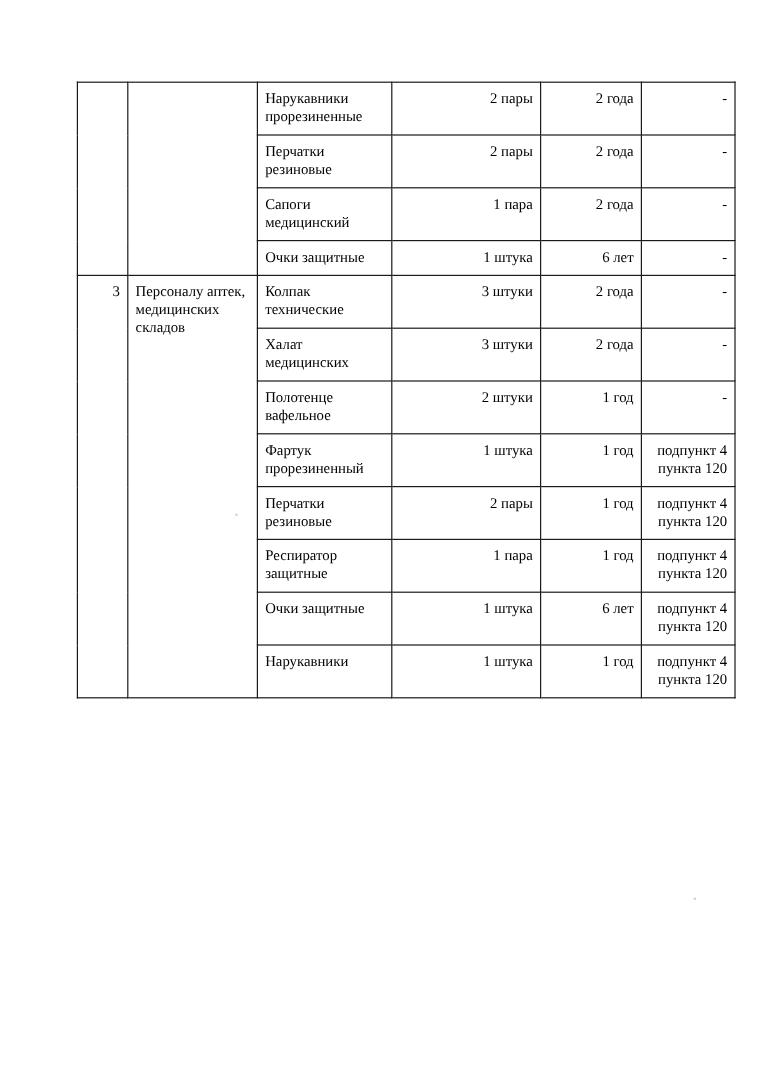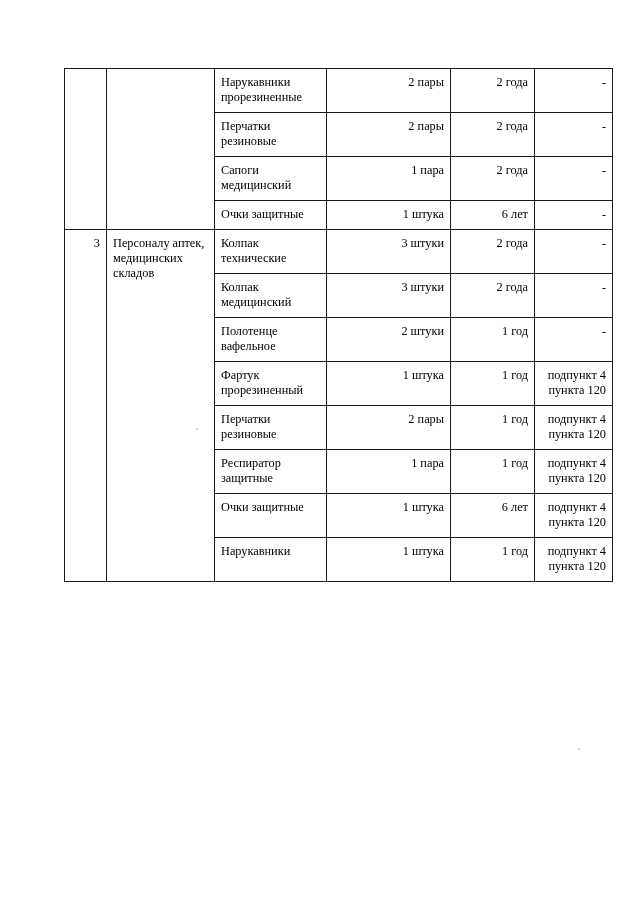--- a/index.html
+++ b/index.html
@@ -131,21 +131,21 @@
         <tr>
           <td class="center" rowspan="8">3</td>
           <td class="left cat-text" rowspan="8">Персоналу аптек, медицинских складов</td>
           <td class="left">Колпак технические</td>
           <td class="center">3 штуки</td>
           <td class="center">2 года</td>
           <td class="center">-</td>
         </tr>
 
         <tr>
-          <td class="left">Колпак медицинский</td>
+          <td class="left">Халат медицинских</td>
           <td class="center">3 штуки</td>
           <td class="center">2 года</td>
           <td class="center">-</td>
         </tr>
 
         <tr>
           <td class="left">Полотенце вафельное</td>
           <td class="center">2 штуки</td>
           <td class="center">1 год</td>
           <td class="center">-</td>

